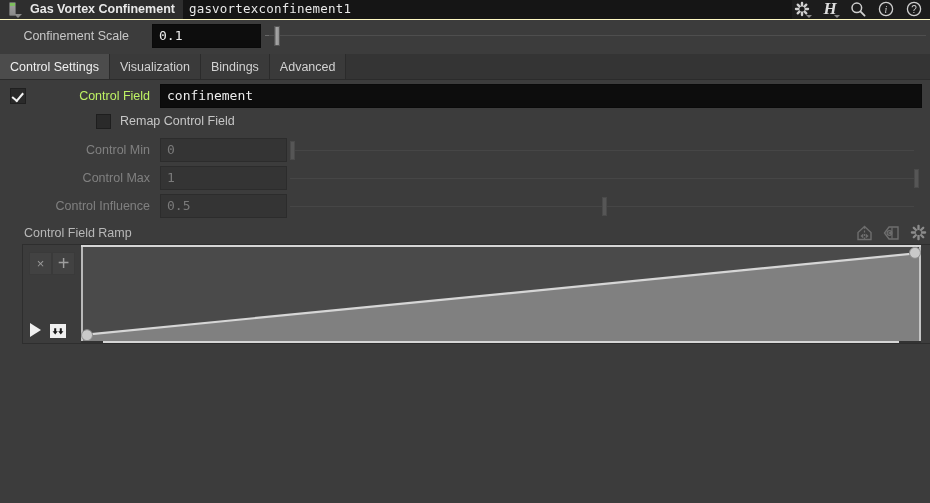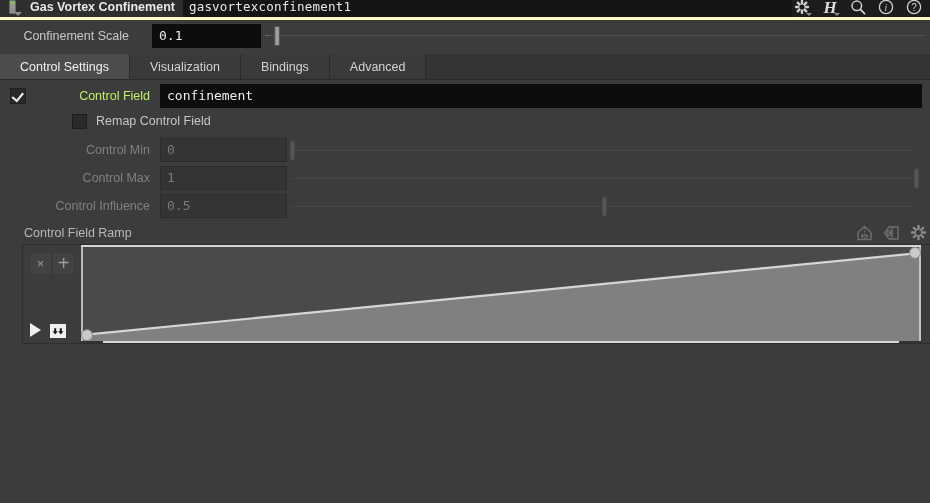--- a/index.html
+++ b/index.html
@@ -14,21 +14,21 @@
     position: relative;
     width: 930px; height: 503px;
     background: #3c3c3c;
   }
 
   
   .titlebar {
     position: absolute; left: 0; top: 0;
     width: 930px; height: 20px;
     background: #f97316;
-    border-bottom: 6px solid #fef9c3;
+    border-bottom: 3px solid #fef9c3;
     display: flex; align-items: center;
   }
   .node-icon-wrap {
     width: 24px; height: 20px;
     display: flex; align-items: center; justify-content: center;
     position: relative;
     flex: 0 0 auto;
     background: #2e2e2e;
   }
   .node-icon {
@@ -138,21 +138,21 @@
   
   .tabbar {
     position: absolute; left: 0; top: 54px;
     width: 930px; height: 26px;
     background: #343434;
     display: flex; align-items: stretch;
     border-bottom: 1px solid #2b2b2b;
   }
   .tab {
     display: flex; align-items: center;
-    padding: 0 20px;
+    padding: 0 10px;
     color: #d2d2d2; font-size: 12.5px;
     background: #3a3a3a;
     border-right: 1px solid #2b2b2b;
     white-space: nowrap;
   }
   .tab.active {
     background: #4c4c4c;
     color: #f0f0f0;
   }
   .tabfill { flex: 1 1 auto; background: #343434; }
@@ -365,21 +365,21 @@
   </div>
 
   <div class="params">
 
     <div class="prow">
       <div class="pcheck on"></div>
       <div class="plabel" style="width:134px">Control Field</div>
       <div class="pfield" style="flex:1 1 auto; margin-right:8px;">confinement</div>
     </div>
 
-    <div class="remap-row" style="padding-left:72px;">
+    <div class="remap-row" style="padding-left:96px;">
       <div class="remap-box"></div>
       <div class="remap-label">Remap Control Field</div>
     </div>
 
     <div class="prow" style="margin-top:4px;">
       <div class="plabel dim" style="width:160px">Control Min</div>
       <div class="pfield disabled" style="width:127px">0</div>
       <div class="pslider" style="margin-right:10px;">
         <div class="track"></div>
         <div class="handle" id="min-handle" style="left: 0px;"></div>

